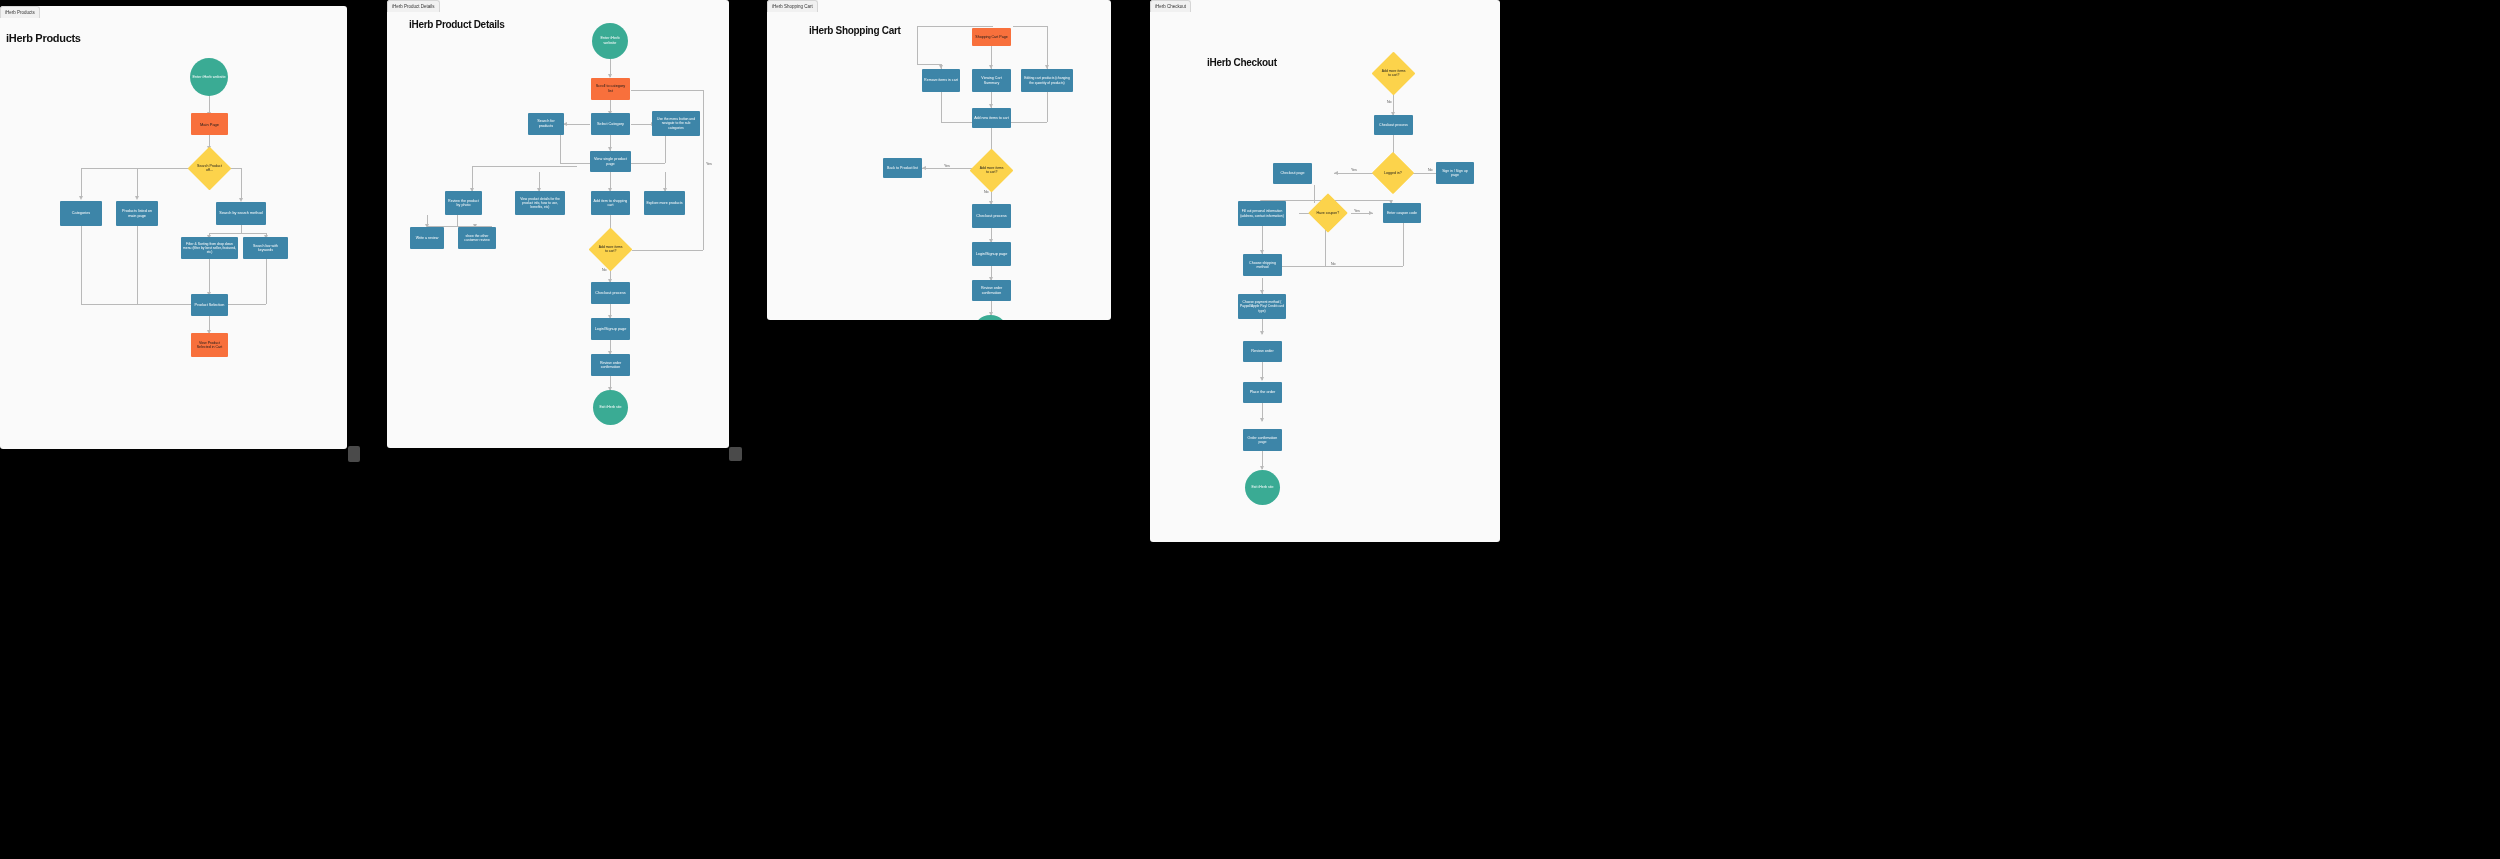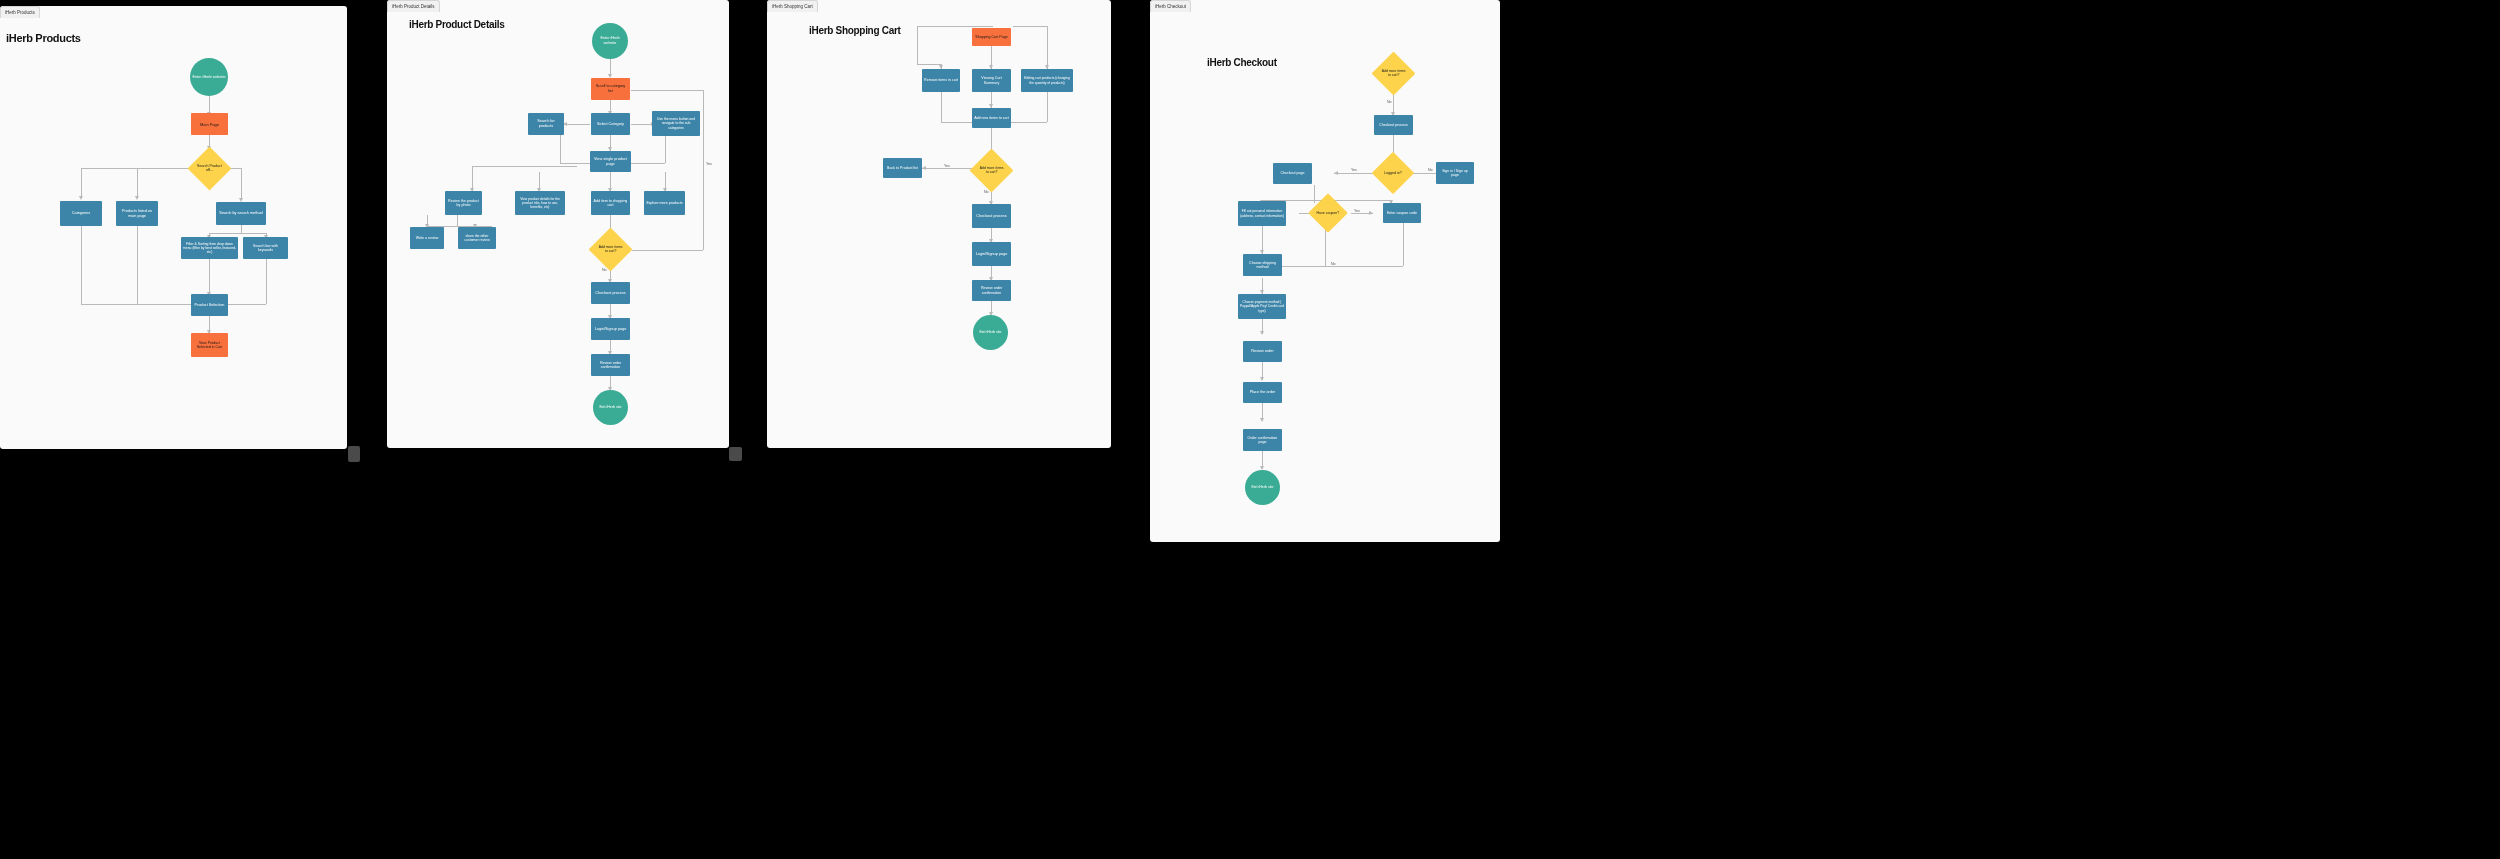--- a/index.html
+++ b/index.html
@@ -237,21 +237,21 @@
     <div class="node n-rect" style="left:204px; top:354px; width:39px; height:22px; font-size:3.6px;">
       <span>Review order confirmation</span>
       </div>
 
     <div class="node n-circle" style="left:206px; top:390px; width:35px; height:35px; font-size:3.6px;">
       <span>Exit iHerb site</span>
       </div>
   </div>
   <div class="scrollthumb" style="left:729px; top:447px; width:13px; height:14px;"></div>
 
-  <div class="board" style="left:767px; top:0px; width:344px; height:448px;">
+  <div class="board" style="left:767px; top:0px; width:344px; height:320px;">
     <div class="board-tab" style="top:0px; left:0px;">iHerb Shopping Cart</div>
     <div class="board-title" style="left:42px; top:25px; font-size:10px;">iHerb Shopping Cart</div>
 
     <div class="edge h" style="left:150px; top:26px; width:76px;"></div>
     <div class="edge v" style="left:150px; top:26px; height:38px;"></div>
     <div class="edge h" style="left:150px; top:64px; width:24px;"></div>
     <div class="edge v" style="left:174px; top:64px; height:5px;"></div>
     <div class="arrow down" style="left:171.5px; top:65px;"></div>
     <div class="edge v" style="left:224px; top:46px; height:23px;"></div>
     <div class="arrow down" style="left:221.5px; top:65px;"></div>

